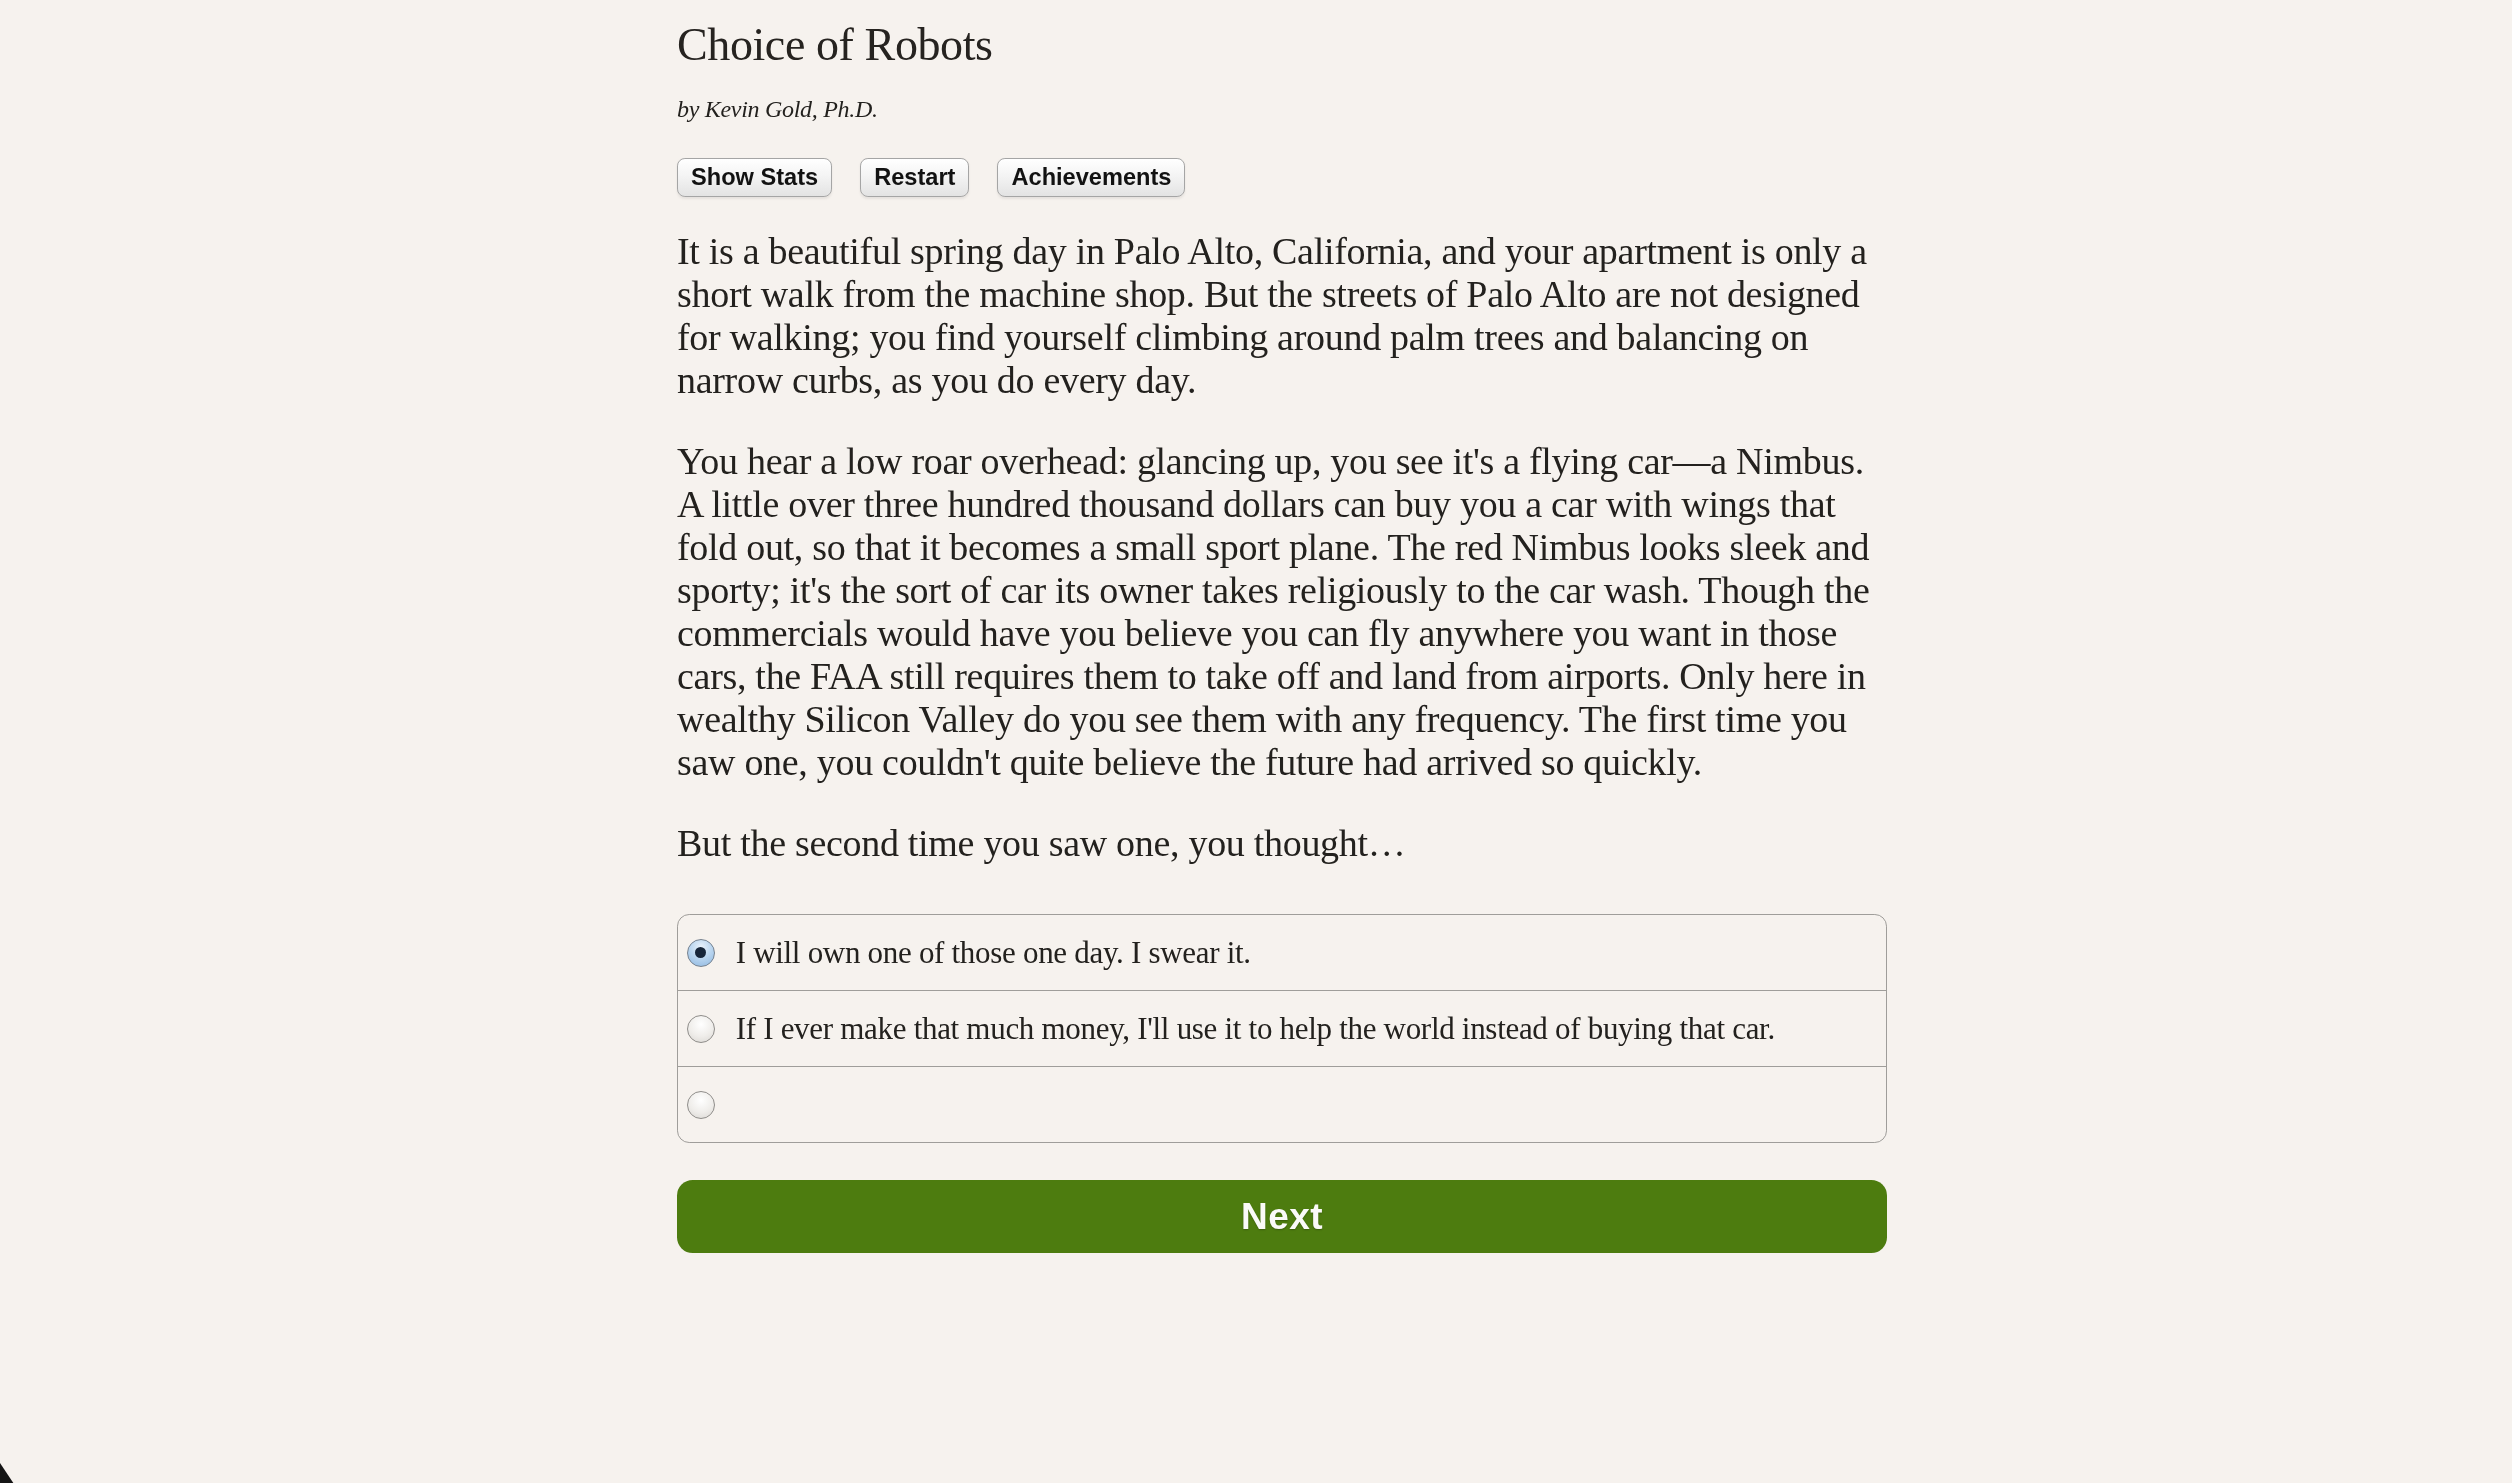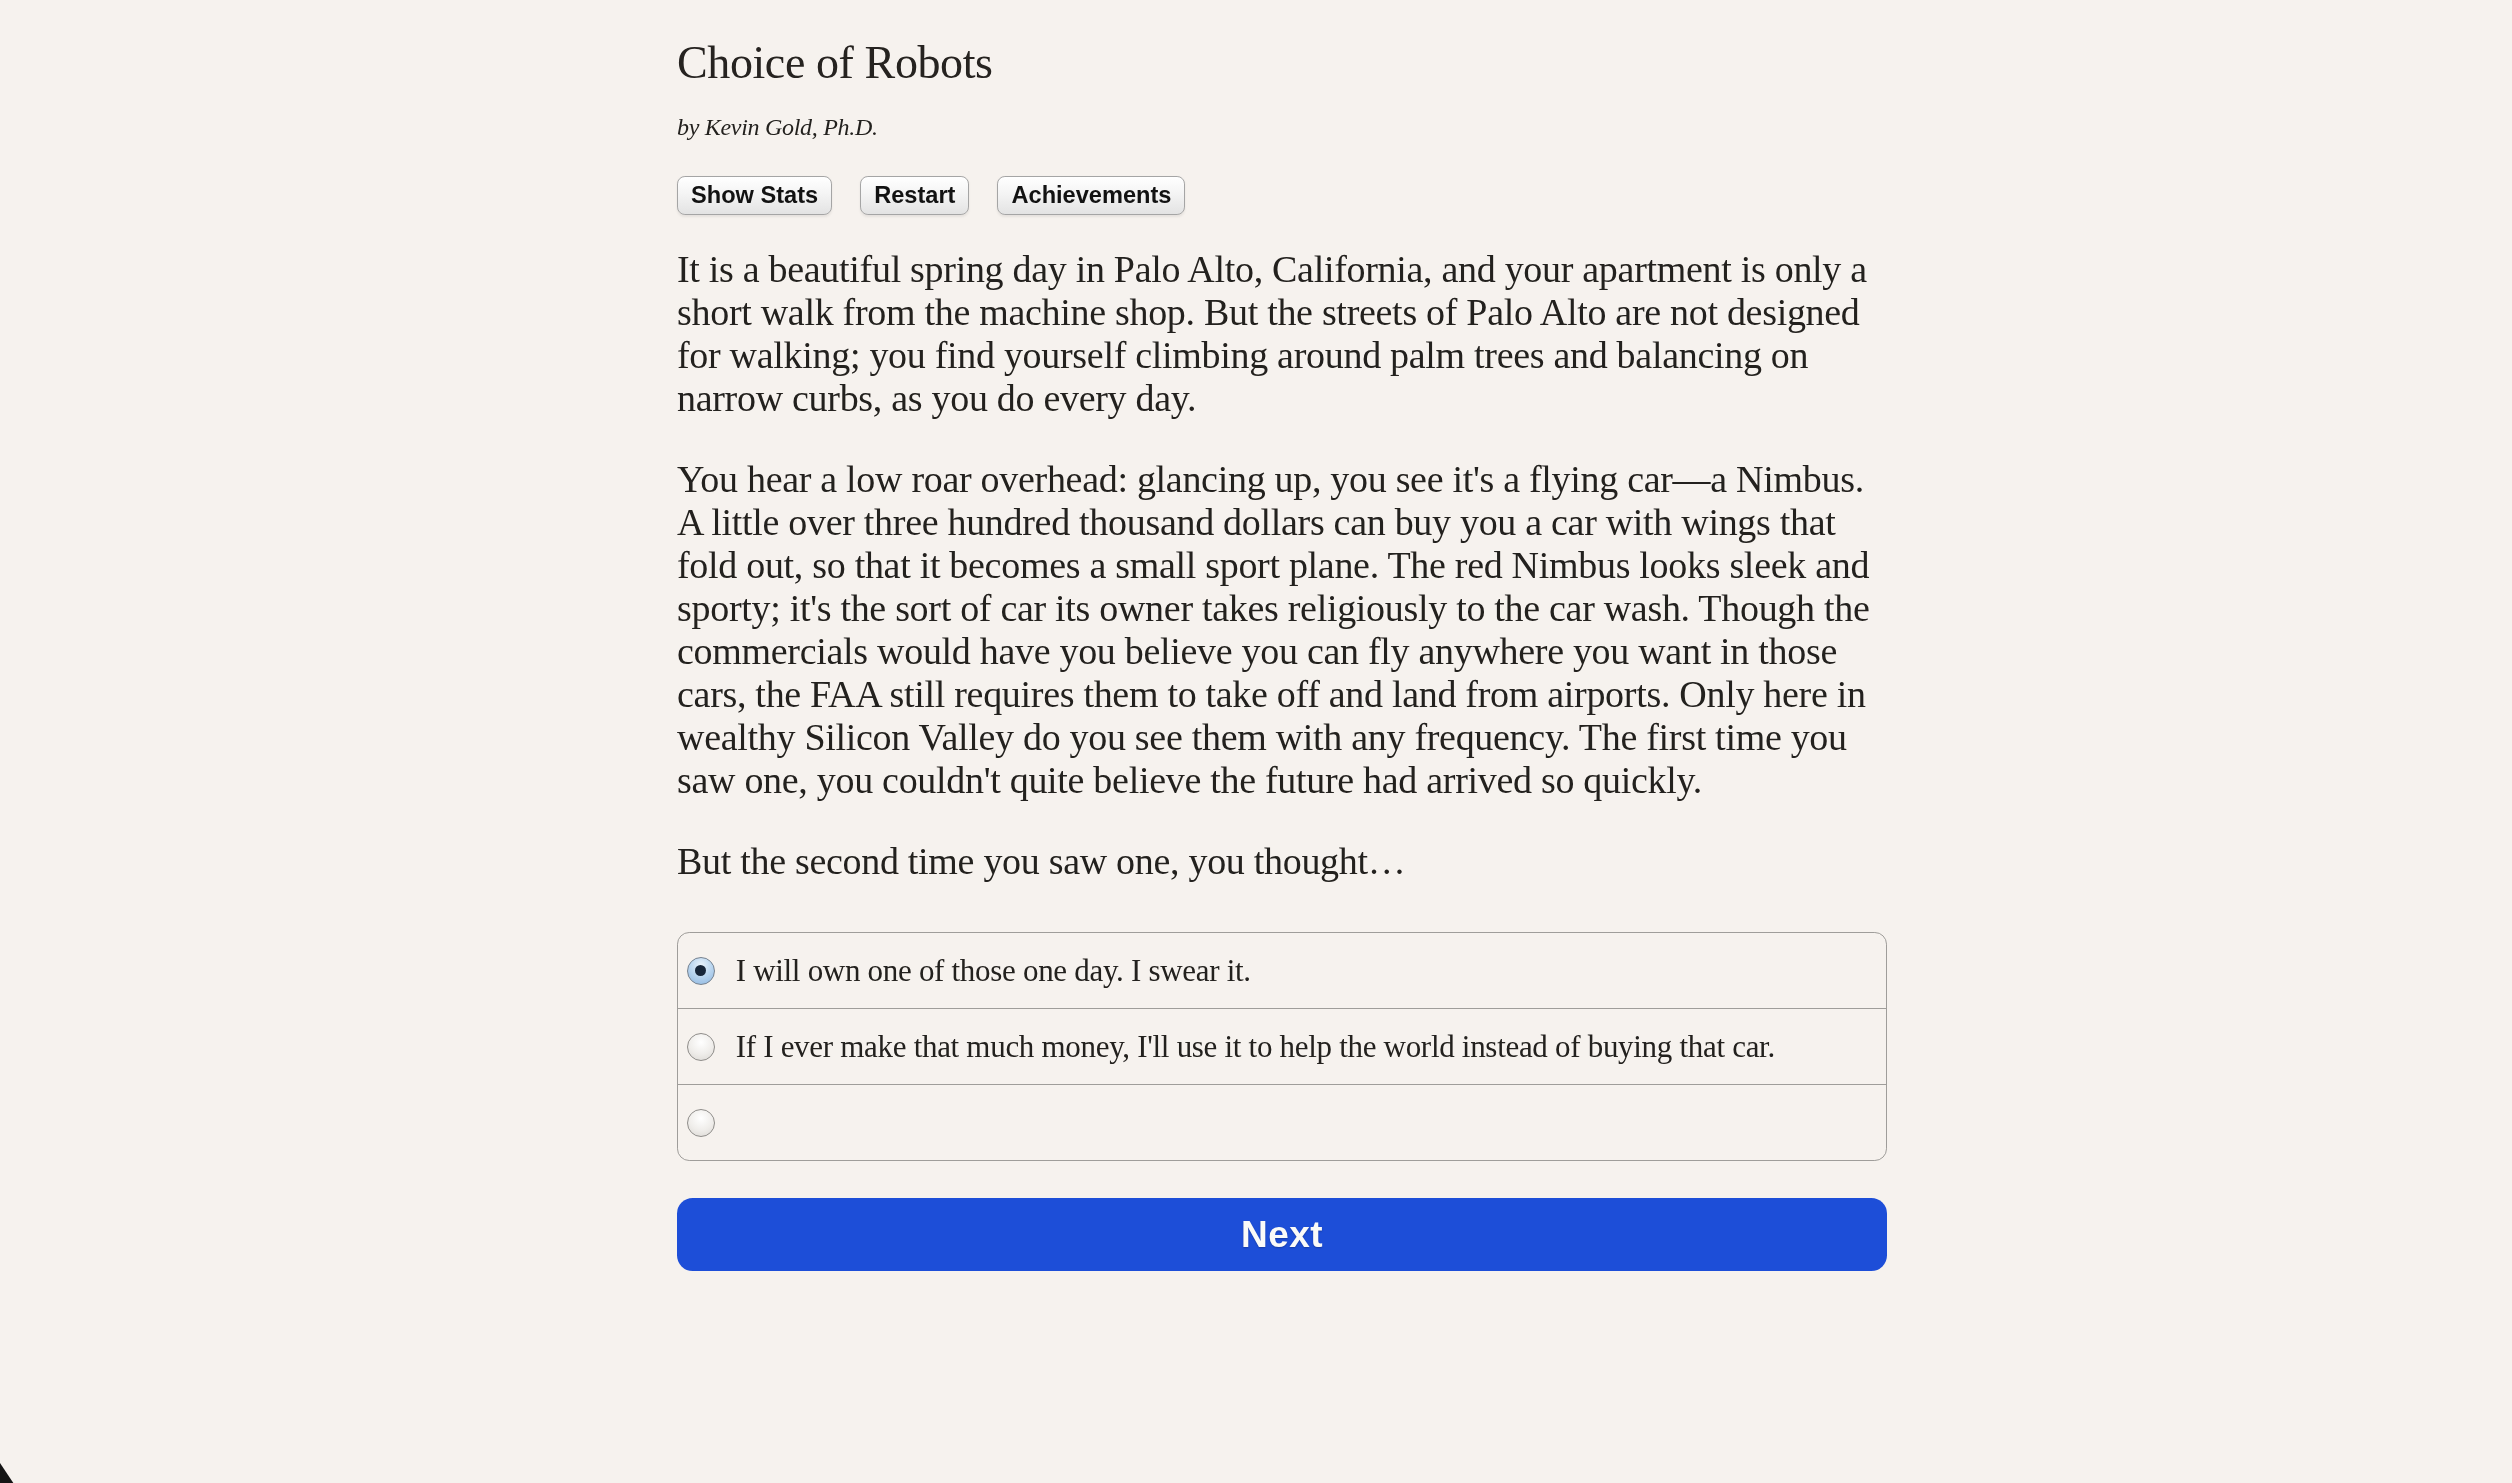--- a/index.html
+++ b/index.html
@@ -12,21 +12,20 @@
     position: relative;
     overflow: hidden;
     background: #f6f2ee;
     color: #23211e;
     font-family: "Liberation Serif", serif;
   }
   .page {
     width: 1210px;
     margin-left: 677px;
     padding-top: 19px;
-    margin-top: 18px;
   }
   h1.game-title {
     font-size: 46px;
     line-height: 1.15;
     font-weight: 400;
     letter-spacing: -0.4px;
     margin: 0 0 24.4px 0;
     color: #262320;
   }
   .byline {
@@ -105,21 +104,21 @@
     font-size: 31px;
     line-height: 38px;
     letter-spacing: -0.3px;
     padding: 16px 0;
   }
   .next-button {
     display: block;
     width: 100%;
     height: 73px;
     margin-top: 37px;
-    background: #1d4ed8;
+    background: #4d7c0f;
     border: none;
     border-radius: 15.7px;
     color: #fafaf8;
     font-family: "Liberation Sans", sans-serif;
     font-weight: bold;
     font-size: 37px;
     letter-spacing: 0.4px;
     cursor: pointer;
     text-shadow: 0 0.9px 1.7px rgba(0,0,0,0.25);
   }

